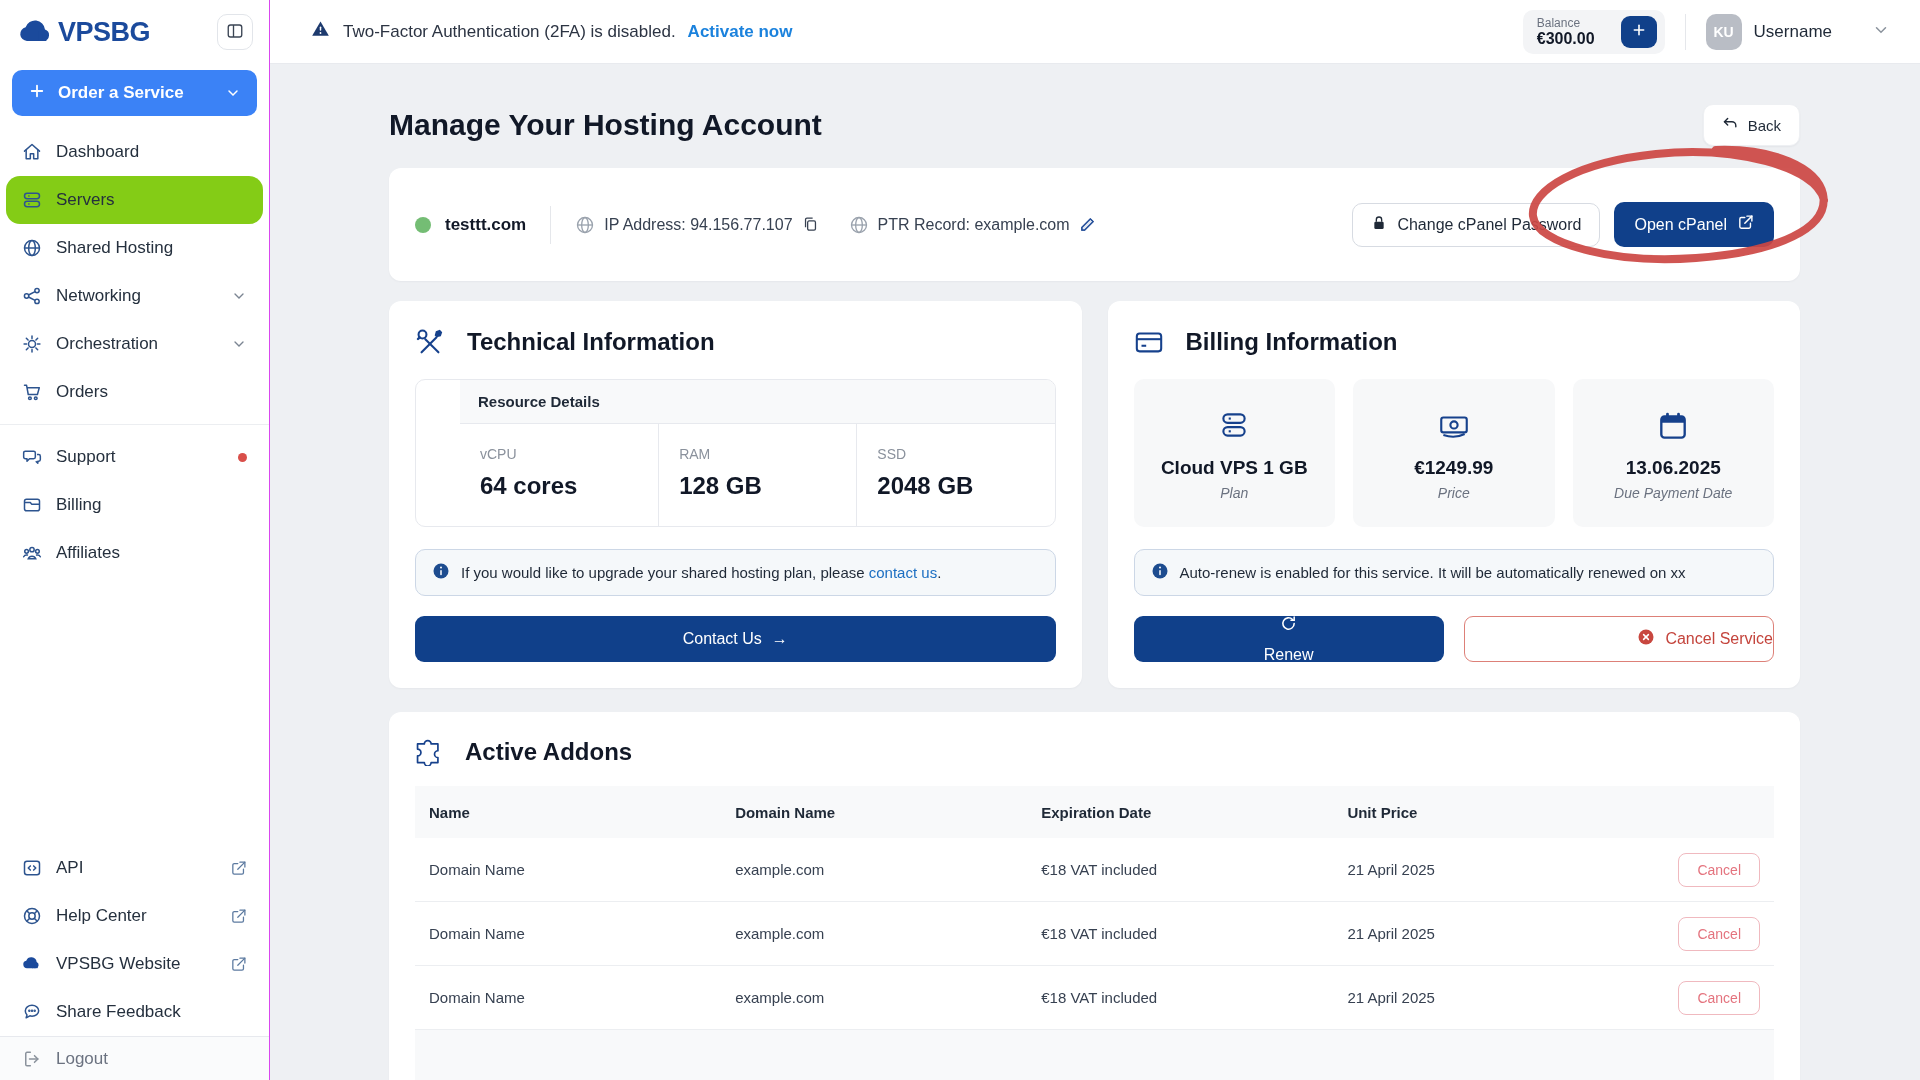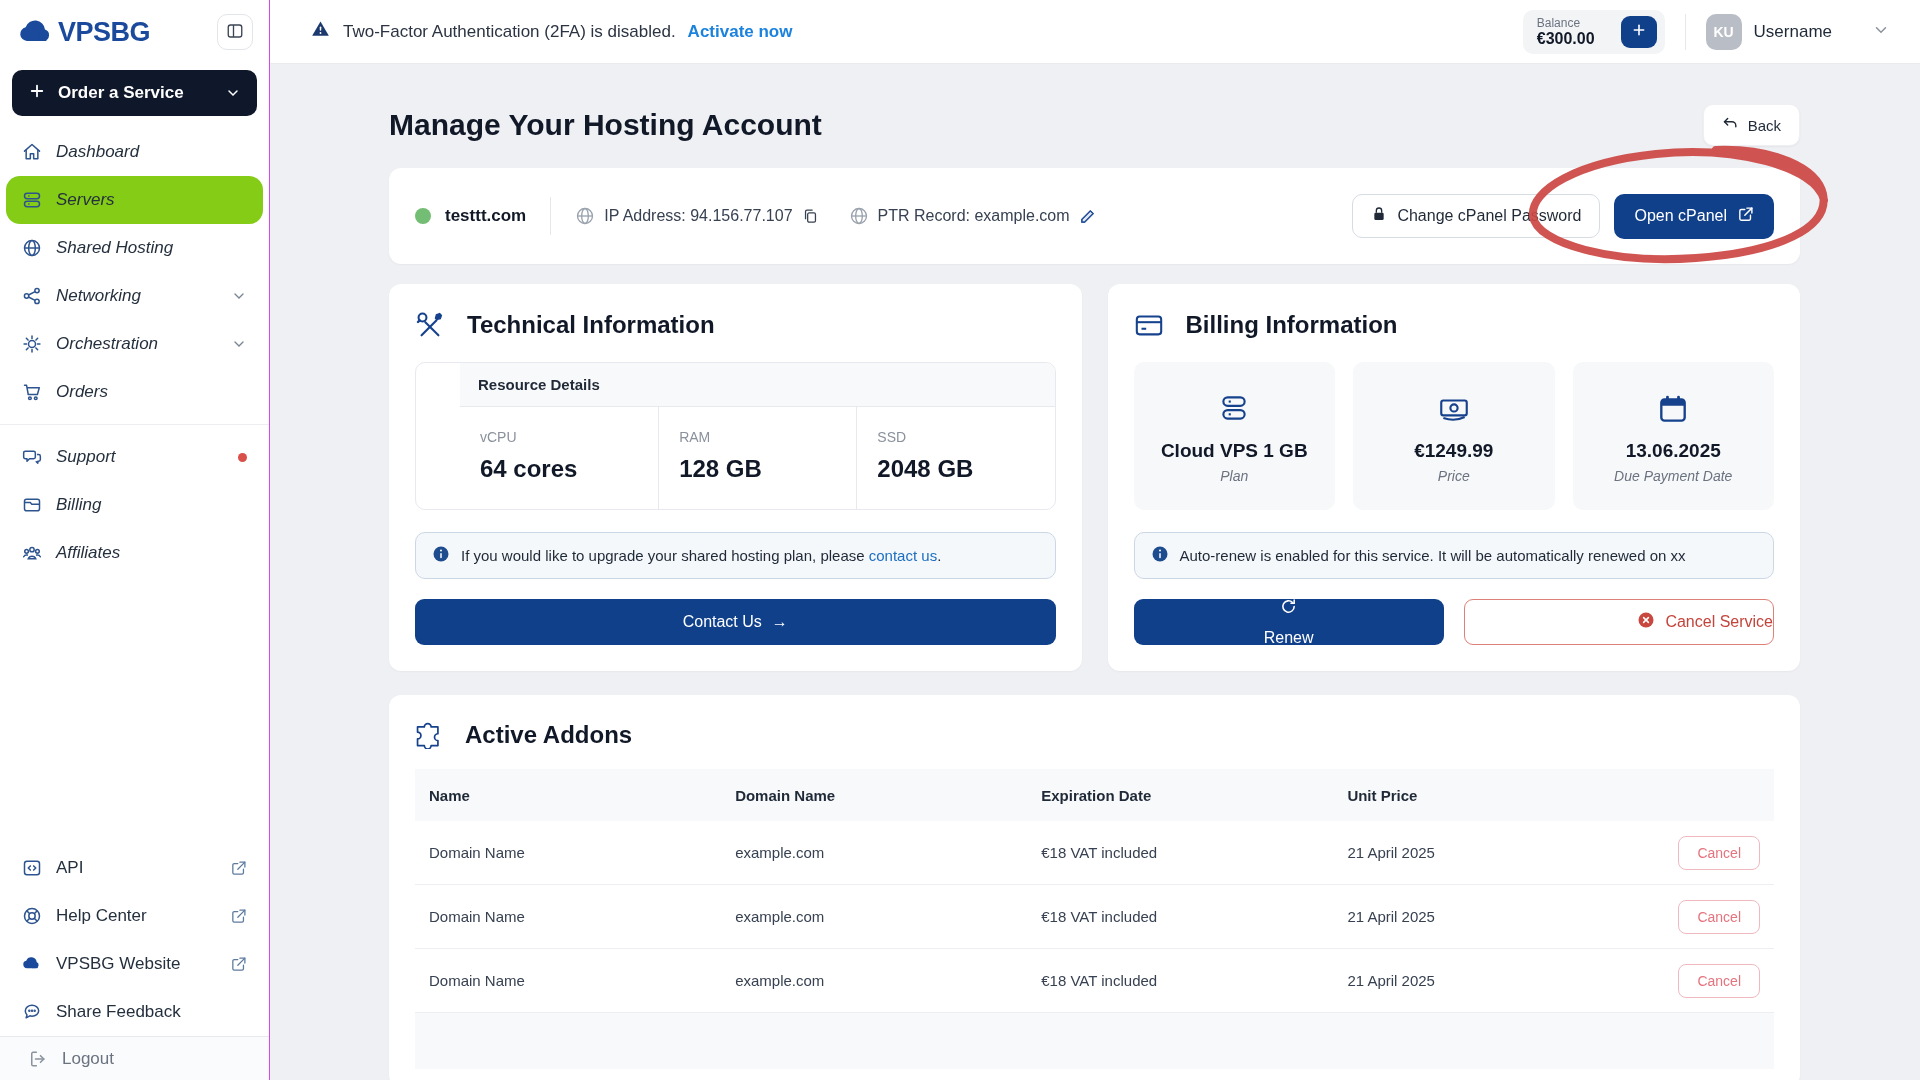--- a/index.html
+++ b/index.html
@@ -8,36 +8,36 @@
   .app { display:flex; width:1920px; height:1080px; }
 
   
   .sidebar { width:270px; min-width:270px; background:#fff; border-right:1px solid #d946ef;
     display:flex; flex-direction:column; }
   .logo-row { display:flex; align-items:center; justify-content:space-between; padding:14px 16px 12px 18px; }
   .logo { display:flex; align-items:center; gap:4px; }
   .logo-text { font-size:27px; font-weight:800; color:#1b4a9c; letter-spacing:-.5px; }
   .collapse-btn { width:36px; height:36px; border:1px solid #e2e5ea; border-radius:10px; background:#fff;
     display:flex; align-items:center; justify-content:center; cursor:pointer; }
-  .order-btn { margin:8px 12px 12px 12px; height:46px; background:#0f172a; color:#fff; border:none;
+  .order-btn { margin:8px 12px 12px 12px; height:46px; background:#3b82f6; color:#fff; border:none;
     border-radius:10px; display:flex; align-items:center; gap:12px; padding:0 16px; font-size:17px;
     font-weight:700; cursor:pointer; font-family:inherit; }
   .order-btn .chev { margin-left:auto; }
-  .nav { display:flex; flex-direction:column;font-style:italic; }
+  .nav { display:flex; flex-direction:column; }
   .nav-item { height:48px; margin:0 6px; padding:0 16px; border-radius:14px; display:flex; align-items:center;
     gap:14px; font-size:17px; color:#25303e; cursor:pointer; }
   .nav-item.active { background:#84cc16; }
   .nicon { display:inline-flex; color:#2d548f; }
   .chev { display:inline-flex; color:#7b8592; margin-left:auto; }
   .red-dot { width:9px; height:9px; border-radius:50%; background:#d94f4a; margin-left:auto; }
   .side-divider { height:1px; background:#eceef1; margin:8px 0; }
   .side-bottom { margin-top:auto; display:flex; flex-direction:column; }
   .ext-icon { margin-left:auto; display:inline-flex; color:#5c7aa0; }
   .logout-row { height:44px; border-top:1px solid #e7e9ee; background:#fafbfc; display:flex; align-items:center;
-    gap:14px; padding:0 28px; font-size:17px; color:#6b7280; cursor:pointer; }
+    gap:14px; padding:0 22px; font-size:17px; color:#6b7280; cursor:pointer; }
   .logout-row .nicon { color:#8a929c; }
 
   
   .main { flex:1; display:flex; flex-direction:column; }
   .topbar { height:64px; min-height:64px; background:#fff; border-bottom:1px solid #e8eaee;
     display:flex; align-items:center; padding:0 30px 0 40px; }
   .alert { display:flex; align-items:center; gap:12px; font-size:17px; color:#2c3443; }
   .alert a { color:#1b82dd; font-weight:700; text-decoration:none; cursor:pointer; }
   .top-right { margin-left:auto; display:flex; align-items:center; }
   .balance-pill { background:#f3f4f6; border-radius:10px; display:flex; align-items:center;
@@ -54,21 +54,21 @@
   
   .content { flex:1; padding:40px 120px 0 119px; overflow:hidden; }
   .page-head { display:flex; align-items:center; justify-content:space-between; }
   .page-title { font-size:30px; font-weight:800; color:#111827; }
   .back-btn { background:#fff; border:1px solid #eef0f3; border-radius:10px; padding:10px 18px; display:flex;
     align-items:center; gap:9px; font-size:15px; color:#1f2937; cursor:pointer; font-family:inherit;
     box-shadow:0 1px 2px rgba(16,24,40,.05); }
 
   .card { background:#fff; border-radius:12px; box-shadow:0 1px 2px rgba(16,24,40,.04); }
 
-  .domain-bar { margin-top:22px; height:96px; display:flex; align-items:center; padding:0 26px; position:relative; }
+  .domain-bar { margin-top:22px; height:113px; display:flex; align-items:center; padding:0 26px; position:relative; }
   .status-dot { width:16px; height:16px; border-radius:50%; background:#74bd74; }
   .domain-name { font-size:17px; font-weight:700; color:#111827; margin-left:14px; }
   .vdiv { width:1px; height:38px; background:#e5e7eb; margin:0 24px; }
   .meta { display:flex; align-items:center; gap:9px; font-size:16px; color:#374151; }
   .meta + .meta { margin-left:30px; }
   .gicon { display:inline-flex; color:#9aa2ad; }
   .mini-action { display:inline-flex; color:#374151; cursor:pointer; }
   .mini-action.blue { color:#27519b; }
   .bar-actions { margin-left:auto; display:flex; align-items:center; gap:14px; }
   .btn-outline { background:#fff; border:1px solid #d7dbe2; border-radius:10px; padding:11px 18px; display:flex;

